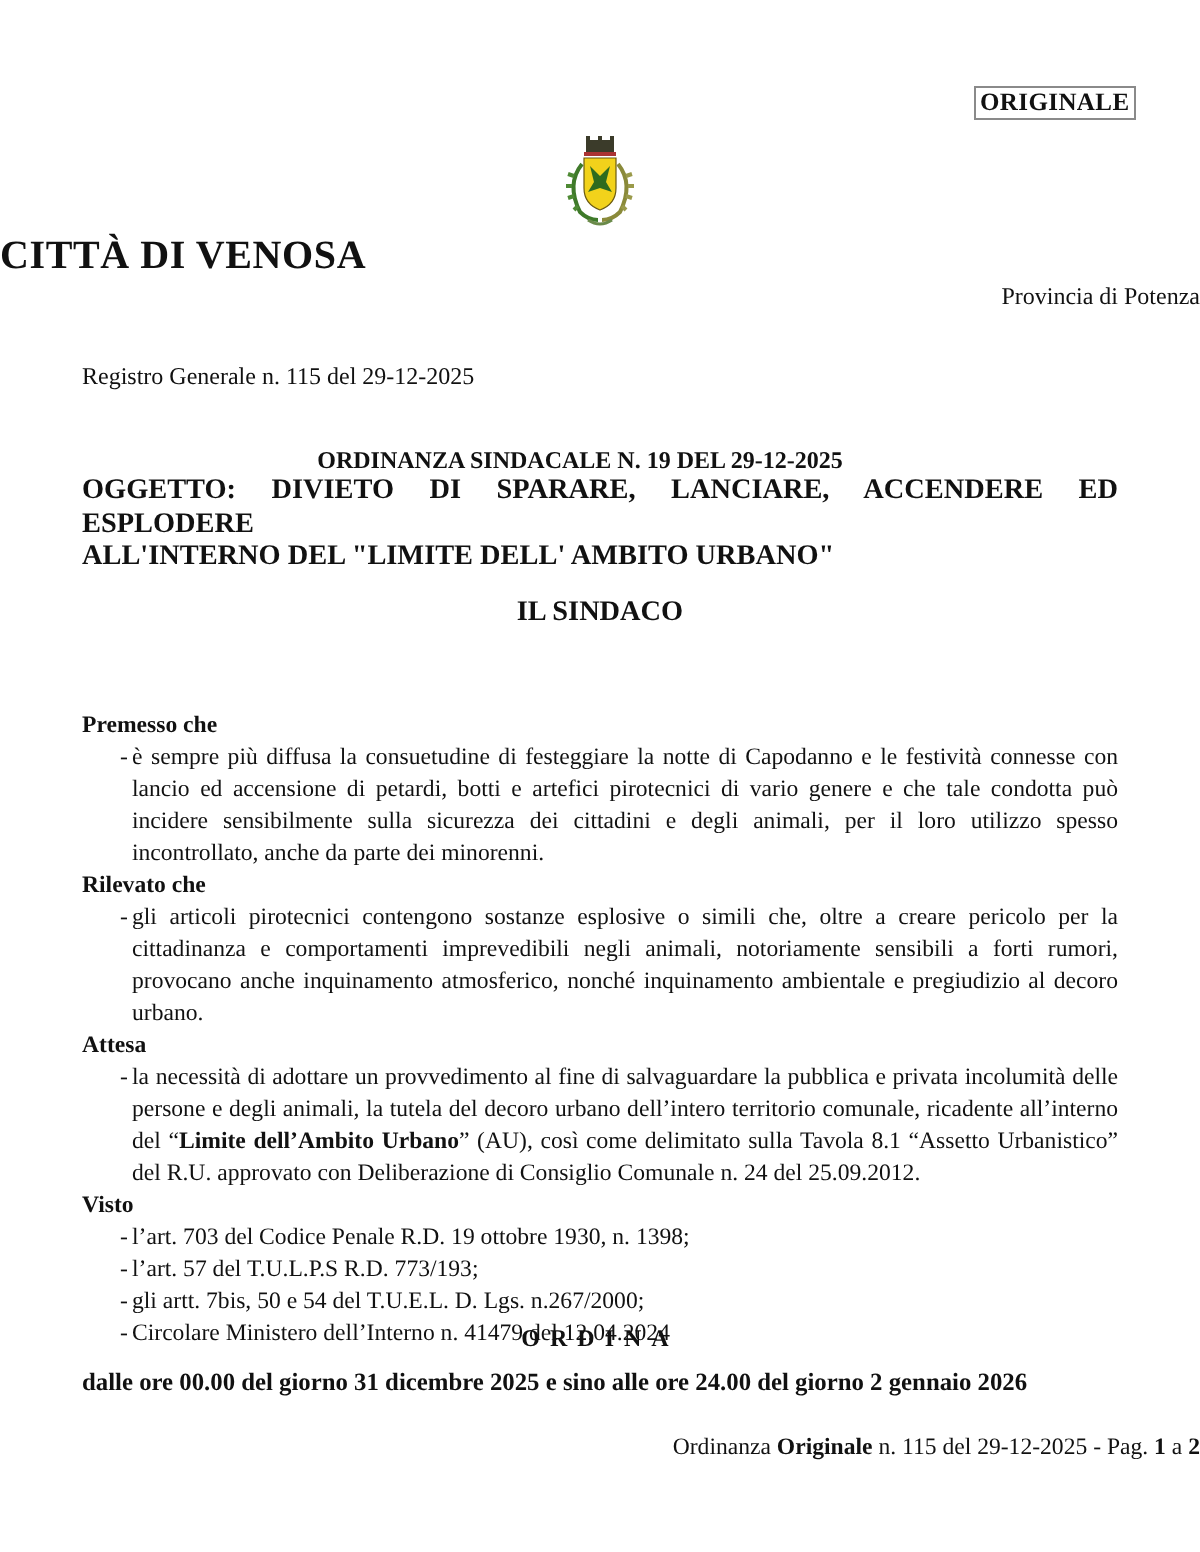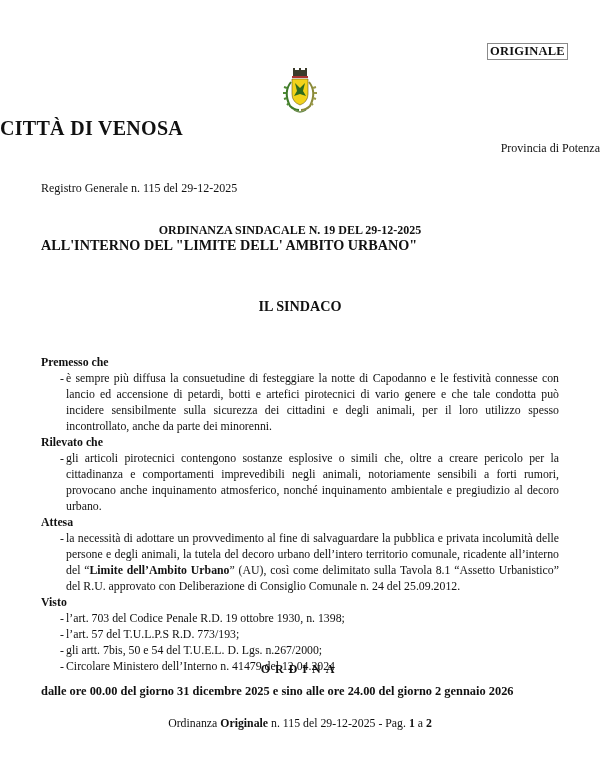--- a/index.html
+++ b/index.html
@@ -45,21 +45,21 @@
     .sec { margin-bottom: 0; }
     .visto .bullet-text { text-align: left; }
     .ordina {
       position: absolute; left: 0; width: 600px; top: 662px; text-align: center;
       font-size: 12px; font-weight: bold; letter-spacing: 5px;
     }
     .ordina-period {
       position: absolute; left: 41px; top: 684px; font-size: 12.4px; font-weight: bold;
     }
     .footer {
-      position: absolute; left: 0; width: 600px; top: 716px; text-align: center; font-size: 11.8px;
+      position: absolute; left: 0; width: 600px; top: 716px; text-align: right; font-size: 11.8px;
     }
   </style>
 </head>
 <body>
 
 <div class="originale">ORIGINALE</div>
 
 <svg class="crest" viewBox="0 0 40 48">
 
   <rect x="13" y="2" width="14" height="6" fill="#3b3b2a"></rect>
@@ -81,20 +81,21 @@
   <path d="M14 42 Q20 46 26 42" fill="none" stroke="#6a8a4a" stroke-width="1.5"></path>
 </svg>
 
 <div class="city">CITTÀ DI VENOSA</div>
 <div class="province">Provincia di Potenza</div>
 
 <div class="registro">Registro Generale n. 115 del 29-12-2025</div>
 <div class="ordinanza-title">ORDINANZA SINDACALE N. 19 DEL 29-12-2025</div>
 
 <div class="oggetto">
+  <span class="l">OGGETTO: DIVIETO DI SPARARE, LANCIARE, ACCENDERE ED ESPLODERE</span>
   <span class="l last">ALL'INTERNO DEL "LIMITE DELL' AMBITO URBANO"</span>
 </div>
 
 <div class="sindaco">IL SINDACO</div>
 
 <div class="body-text">
   <div class="sec">
     <p class="section-title">Premesso che</p>
     <div class="bullet">
       <span class="dash">-</span>

